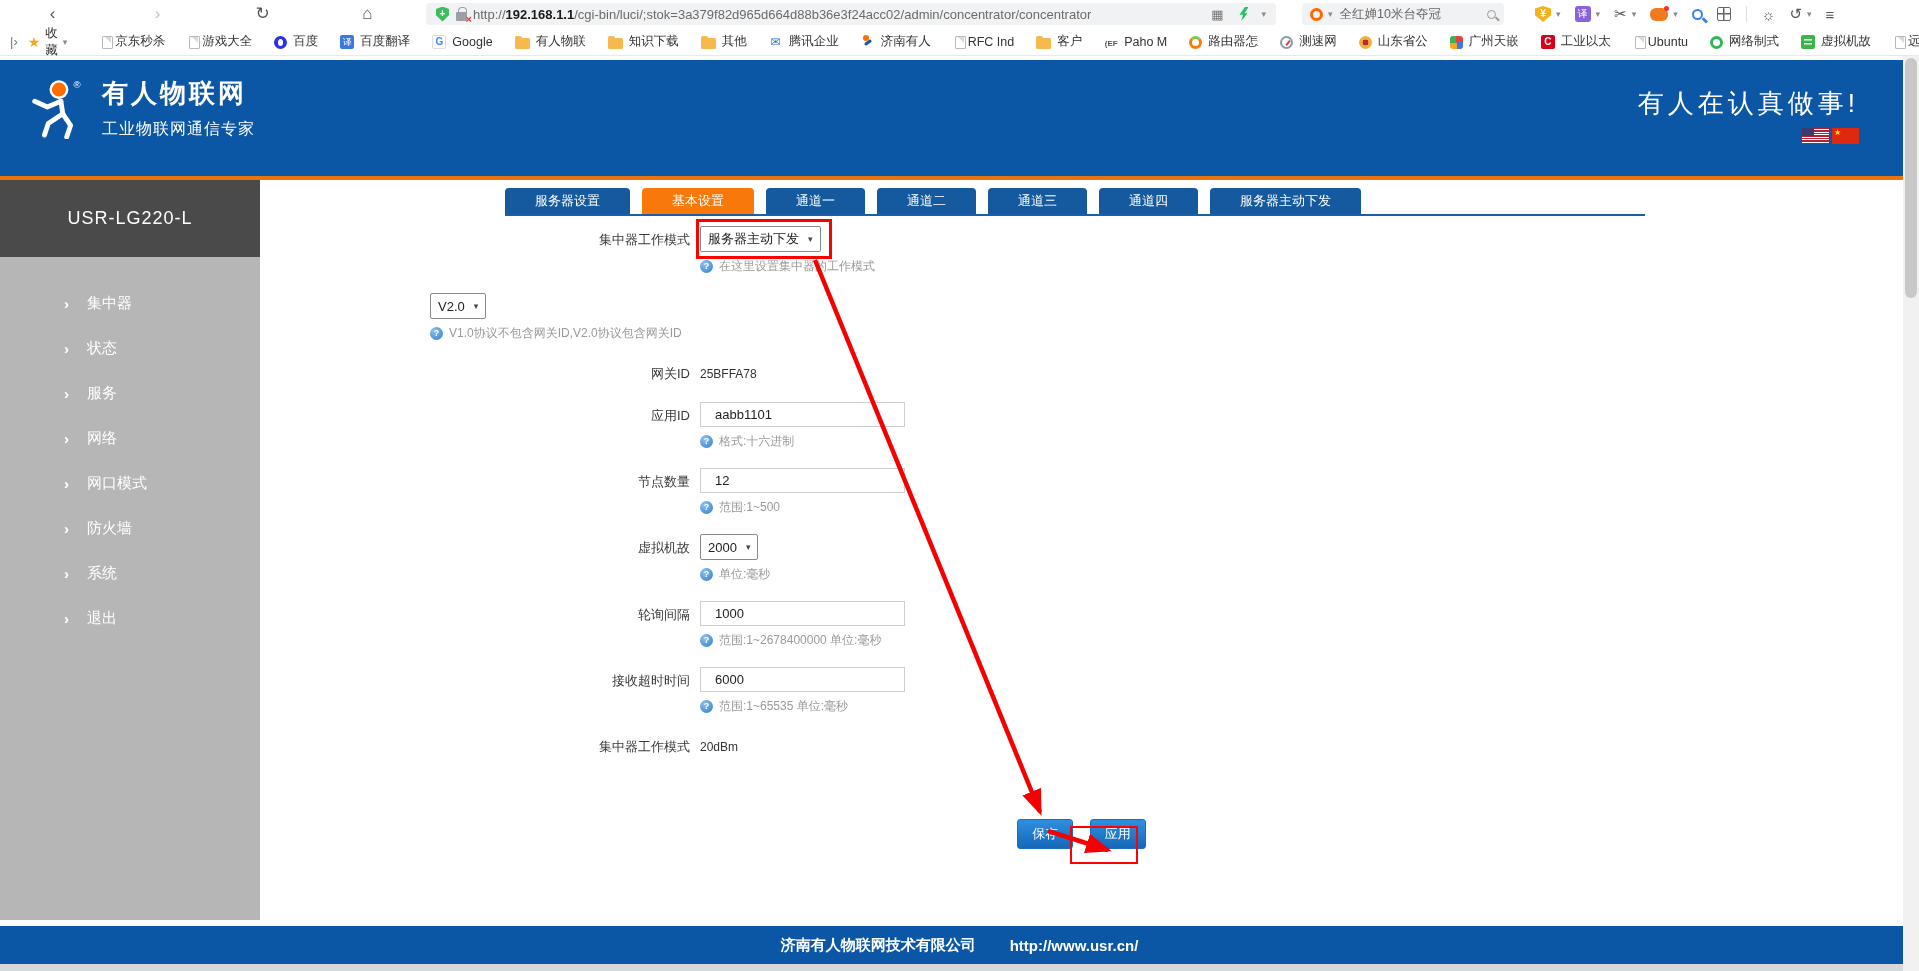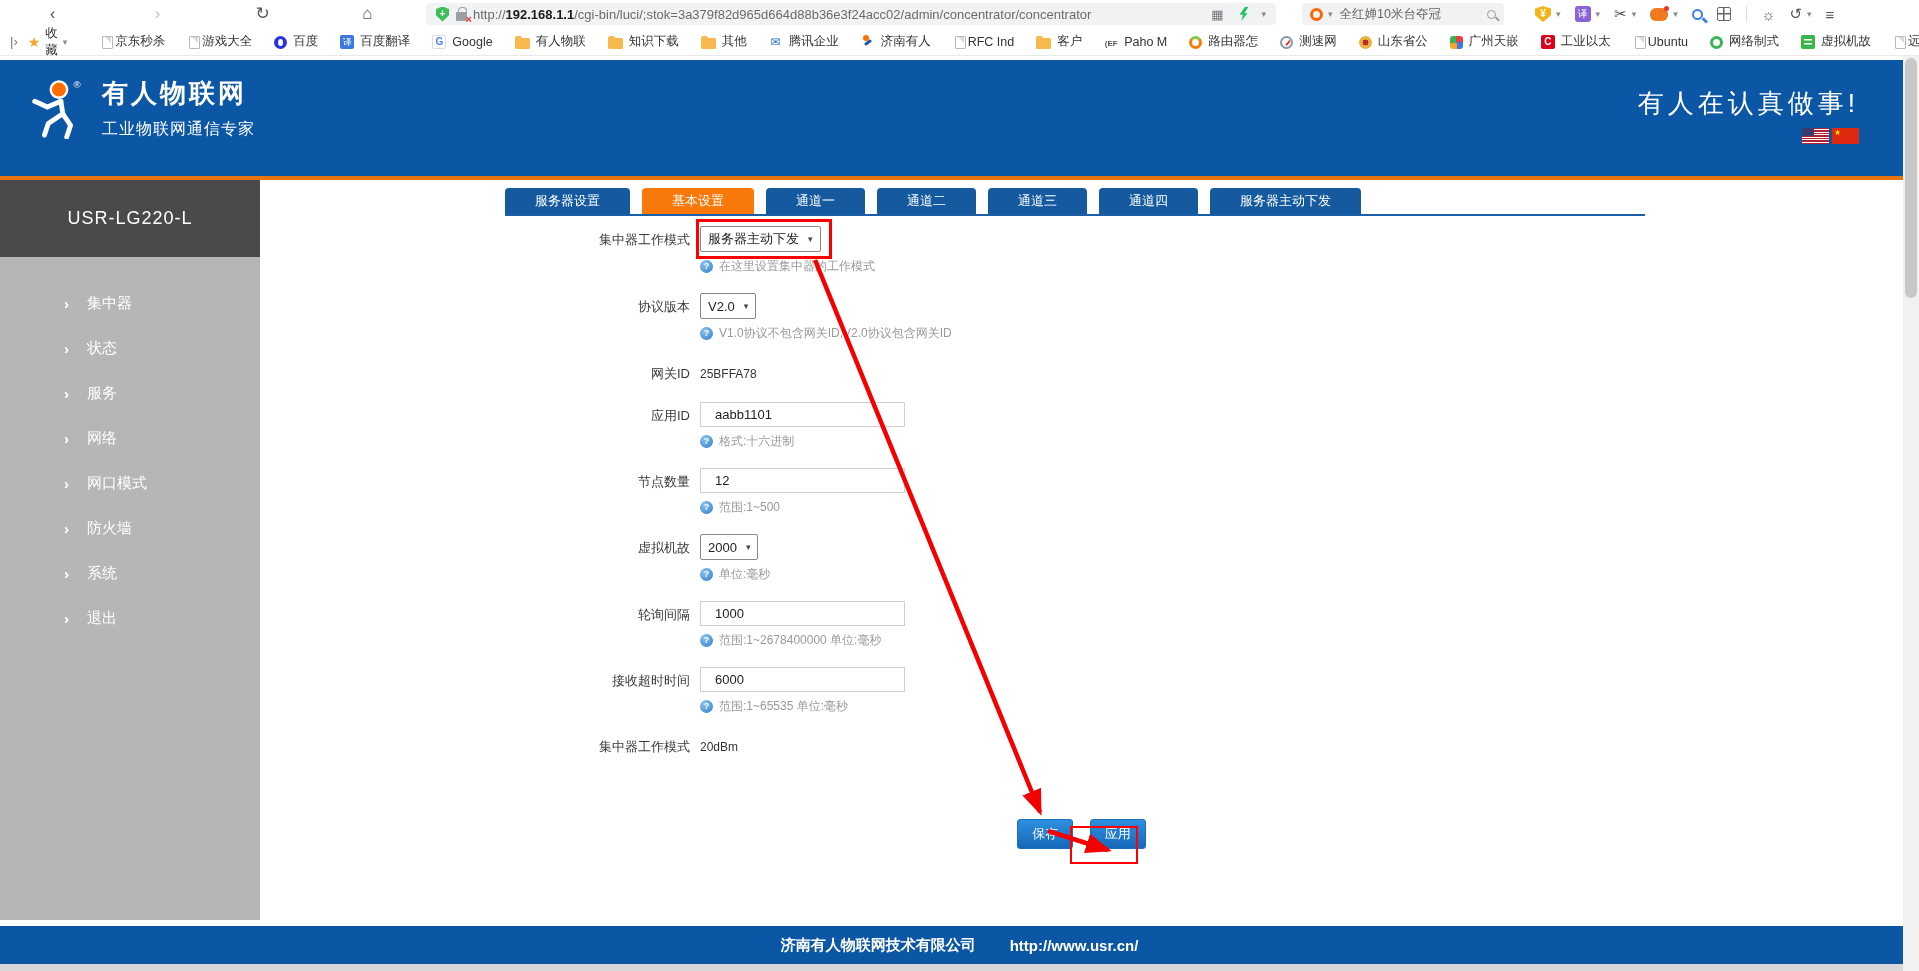--- a/index.html
+++ b/index.html
@@ -423,21 +423,20 @@
             
             
             <div class="help">
               <span class="qicon">?</span>
               <span>在这里设置集中器的工作模式</span>
             </div>
           </div>
         </div>
 
         <div class="frow type-select">
-          <div class="flabel">协议版本</div>
           <div class="fctl">
             <span class="sel">
               <span>V2.0</span>
               <span class="sel-caret">▾</span>
             </span>
             
             
             <div class="help">
               <span class="qicon">?</span>
               <span>V1.0协议不包含网关ID,V2.0协议包含网关ID</span>

